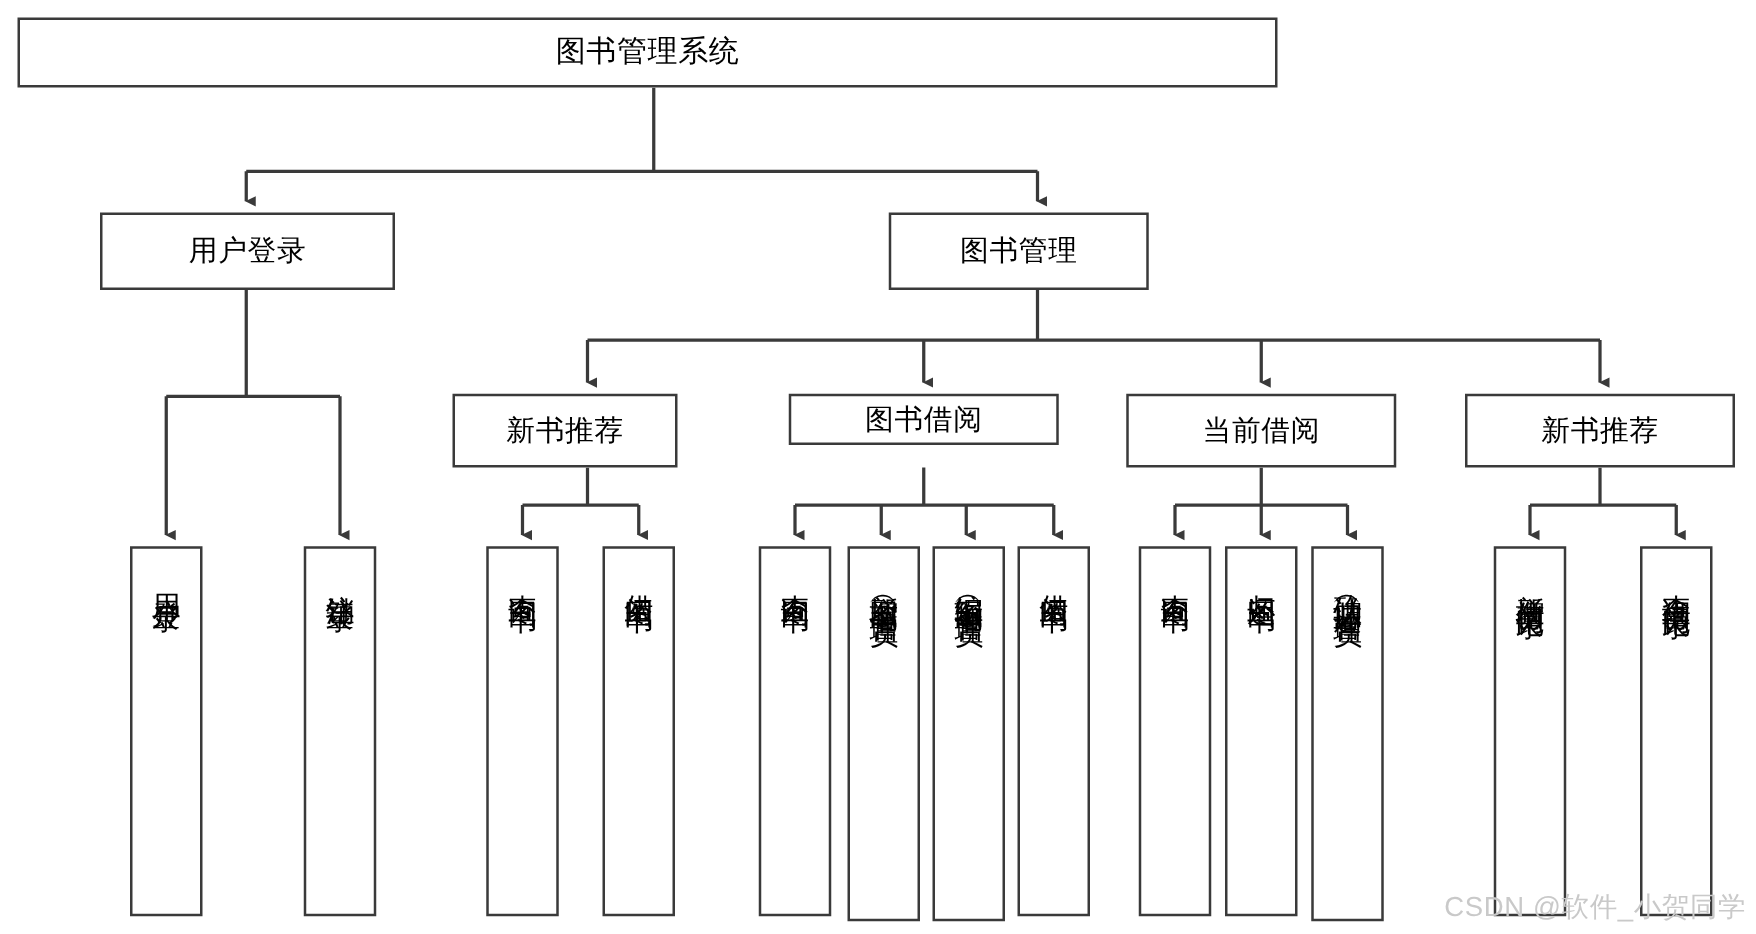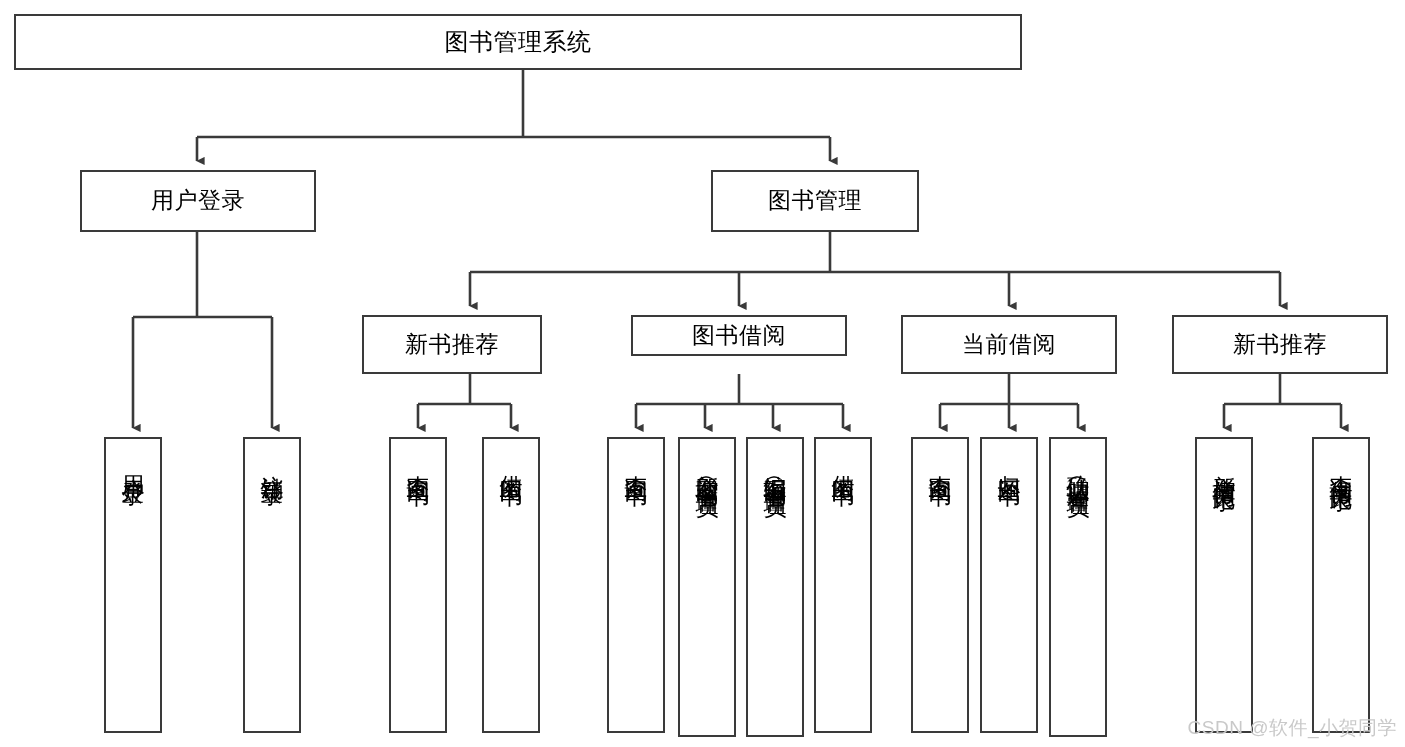--- a/index.html
+++ b/index.html
@@ -42,21 +42,21 @@
     font-size:23px;
     letter-spacing:3px;
     line-height:1;
   }
   .node.root .node-label{font-size:24px;}
   #watermark{
     position:absolute;
     right:8px;
     bottom:6px;
     color:#c9c9c9;
-    font-size:19px;
+    font-size:22px;
     letter-spacing:0.5px;
     white-space:nowrap;
     user-select:none;
   }
 </style>
 </head>
 <body>
 
 <div id="diagram-root">
 

